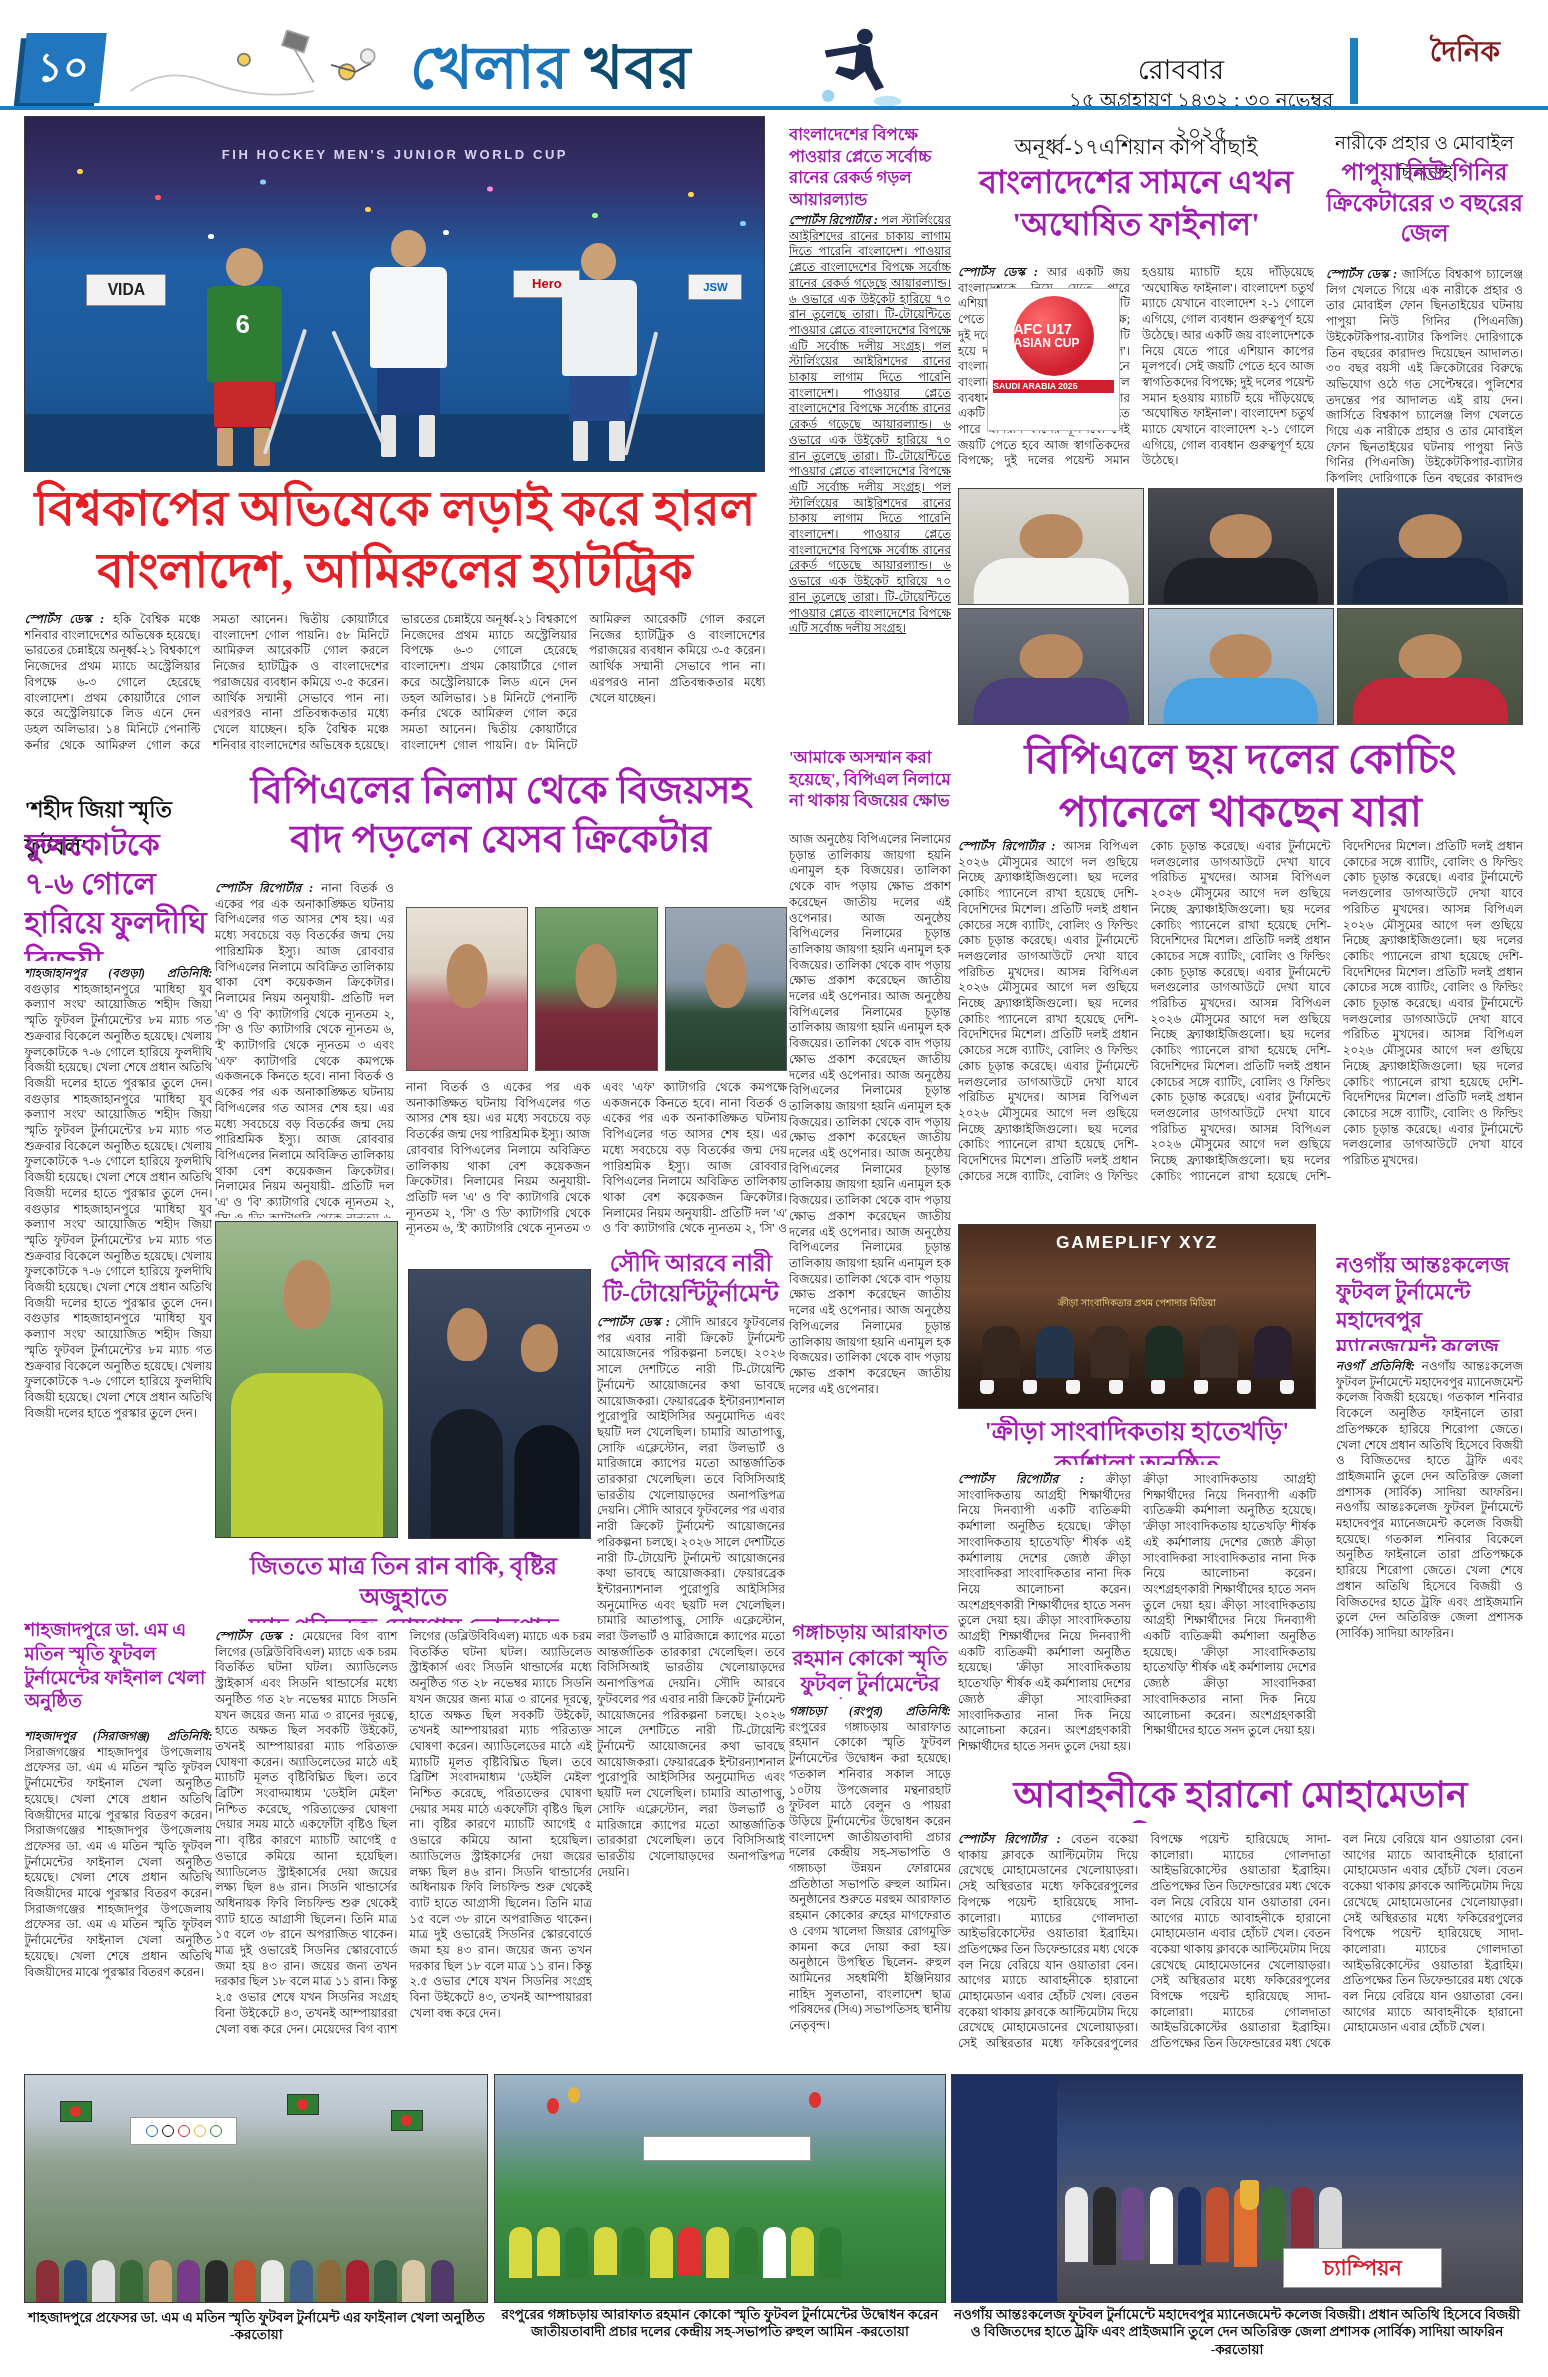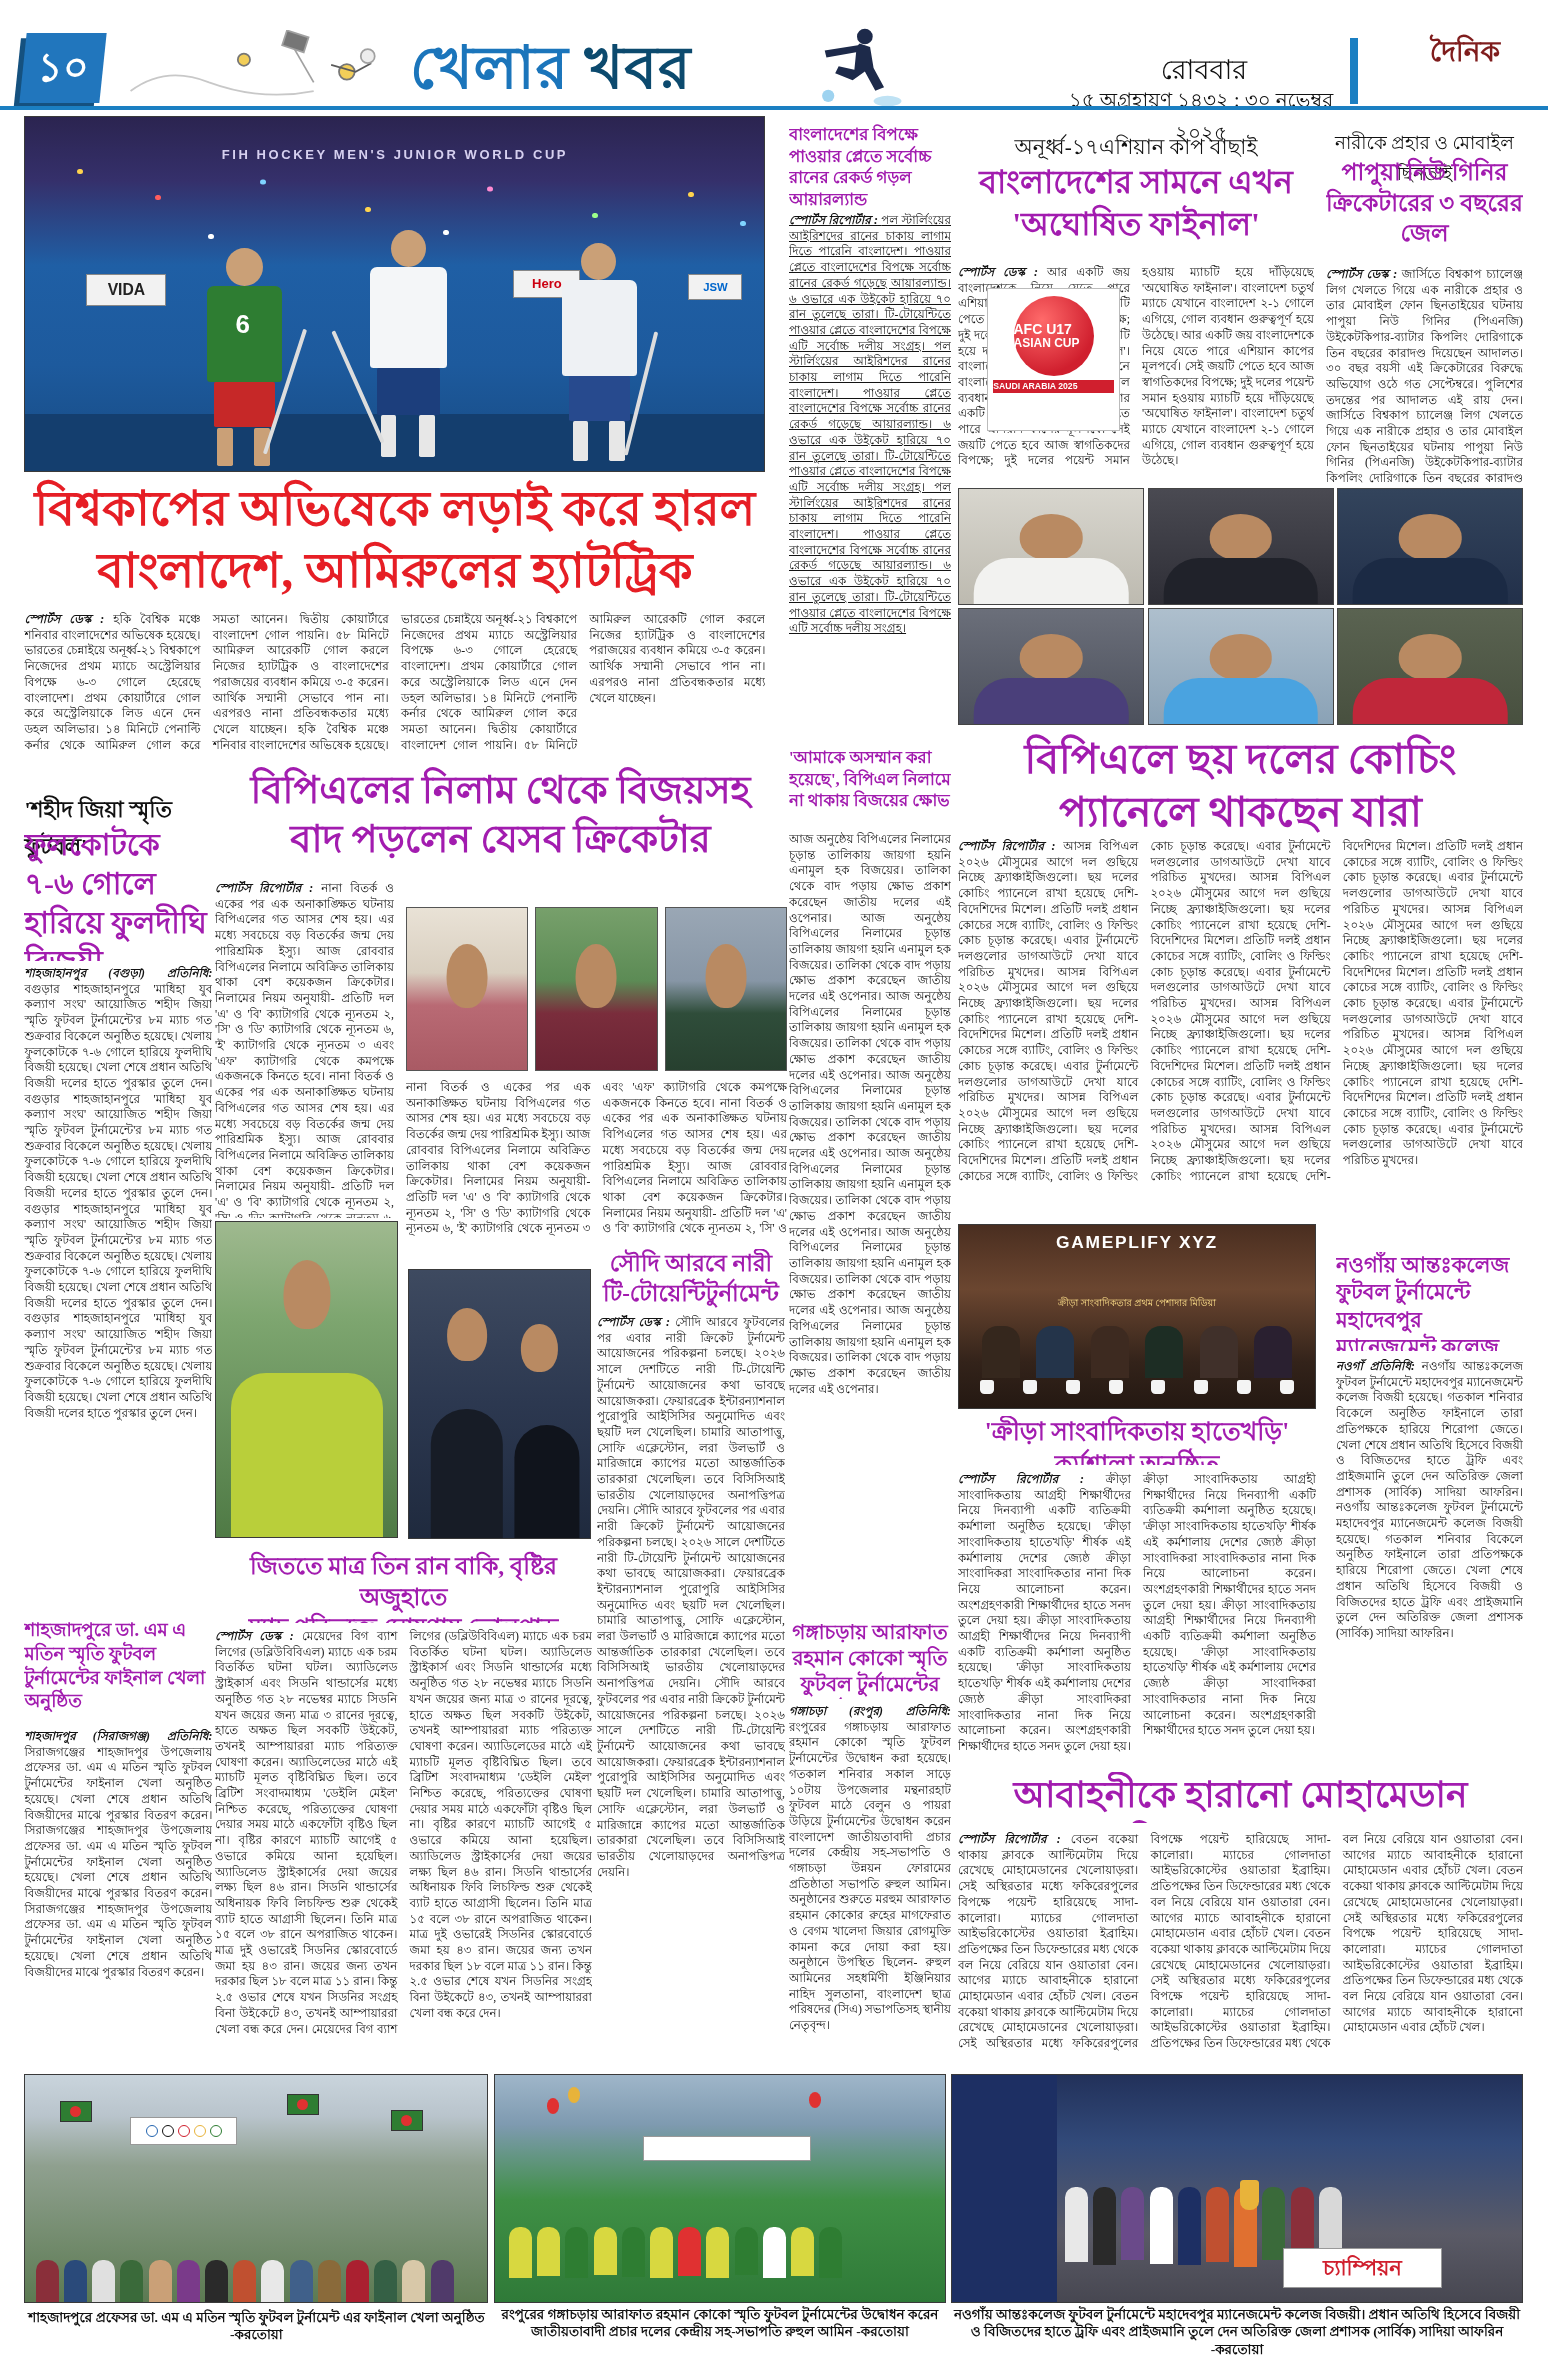--- a/index.html
+++ b/index.html
@@ -9,21 +9,21 @@
   
   .hdr-rule{left:0;top:106px;width:1548px;height:4.4px;background:#1b7fc2;}
   .page-badge{left:23px;top:33px;width:80px;height:70px;background:#2176bd;color:#fff;
       font-size:40px;font-weight:bold;text-align:center;line-height:70px;
       transform:skew(-6deg);box-shadow:-5.2px 5.2px 0 #15517f;}
   .masthead{left:410px;top:23px;font-size:59px;font-weight:900;letter-spacing:0.9px;white-space:nowrap;}
   .masthead .m1{color:#1b75bb;}
   .masthead .m2{color:#0c4a6e;margin-left:15.7px;}
   .doodle{left:113px;top:30px;width:288px;height:75px;opacity:.8;}
   .silhouette{left:809px;top:26px;width:96px;height:83px;}
-  .hdr-day{left:1095px;top:49px;width:218px;font-size:27px;text-align:center;}
+  .hdr-day{left:1072px;top:49px;width:218px;font-size:27px;text-align:center;}
   .hdr-date{left:1057px;top:85px;width:288px;font-size:20px;text-align:center;}
   .hdr-vbar{left:1350px;top:38px;width:7.8px;height:66px;background:#1b7fc2;}
   .paper-prefix{left:1395px;top:30px;width:140px;font-size:28px;font-weight:900;text-align:center;color:#7f1d1d;}
   .paper-name{left:1362px;top:51px;width:174px;font-size:52px;font-weight:900;text-align:center;color:#0c0c0c;letter-spacing:-0.9px;}
   
   .bt{font-size:11.8px;line-height:15.7px;text-align:justify;overflow:hidden;color:#131313;}
   .byl{font-weight:bold;font-style:italic;}
   .hl{font-weight:bold;color:#a21caf;line-height:1.3;overflow:hidden;}
   .ctr{text-align:center;}
   .kick{font-weight:bold;color:#111;}

